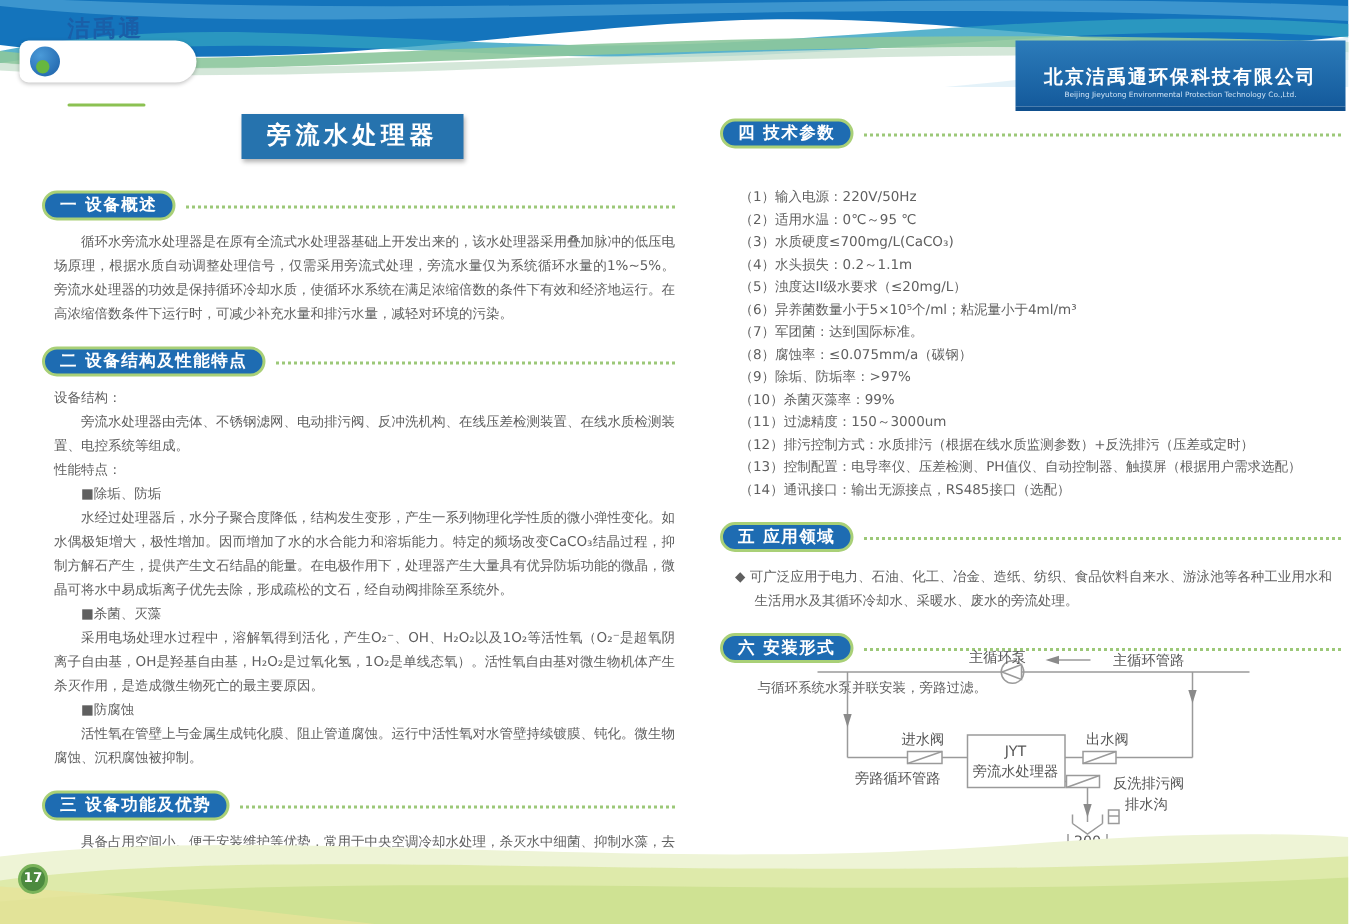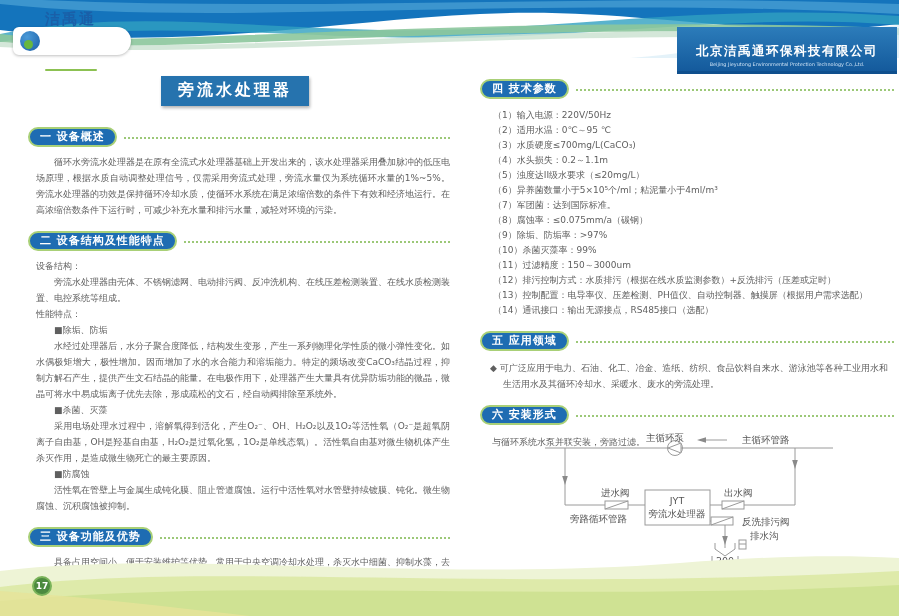--- a/index.html
+++ b/index.html
@@ -55,38 +55,38 @@
   }
   .dots{flex:1;border-top:2px dotted #9cc878;height:0;margin-top:1px;}
   
   .txt{font-size:9px;color:#5f5f5f;line-height:16px;text-align:justify;}
   .col-left .txt{margin:7px 0 0 8px;}
   .para{text-indent:2em;}
   .tlabel{margin-left:0;}
   .tbullet{margin-left:2em;}
   .mt{margin-top:13px;}
   
-  .tech-list{list-style:none;margin:9px 0 0 13px;padding:0;}
+  .tech-list{list-style:none;margin:26px 0 0 13px;padding:0;}
   .tech-list li{font-size:9px;color:#5f5f5f;line-height:15px;white-space:nowrap;}
   
   .app-text{margin:9px 0 0 23px;text-indent:-13px;width:385px;}
   
-  .install-intro{margin:9px 0 0 12px;text-align:left;}
+  .install-intro{margin:9px 0 0 25px;text-align:left;}
   .diagram{position:absolute;left:506px;top:432px;}
   .diagram text{font-size:9.5px;fill:#555;}
   .dline{stroke:#9a9a9a;stroke-width:1;fill:none;}
   .dfill{fill:#8a8a8a;stroke:none;}
   
   .footer-band{position:absolute;left:0;bottom:0;width:899px;height:75px;}
   .pagenum{
     position:absolute;width:16px;height:16px;border-radius:50%;background:#4c8a3f;
     border:2px solid #7ab35a;color:#fff;font-size:9px;font-weight:bold;
     display:flex;align-items:center;justify-content:center;z-index:6;
   }
-  .pagenum-17{left:32px;top:576px;}
+  .pagenum-17{left:12px;top:576px;}
   .pagenum-18{left:852px;top:576px;margin-left:48px;}
 </style>
 </head>
 <body>
 
 <svg class="top-band" viewBox="0 0 899 66" preserveAspectRatio="none">
   <path d="M0,0 H899 V24 C760,42 640,6 480,14 C330,21 180,52 0,30 Z" fill="#1474bc"></path>
   <path d="M0,4 C220,28 520,-6 899,14 L899,4 C600,-8 300,14 0,-2 Z" fill="#5db0dd" opacity="0.55"></path>
   <path d="M899,16 C700,2 540,34 380,30 C240,27 120,10 0,34 L0,42 C140,20 260,36 420,38 C580,40 740,12 899,25 Z" fill="#2fa0c0" opacity="0.8"></path>
   <path d="M0,34 C160,52 420,12 899,28 L899,35 C430,20 170,58 0,42 Z" fill="#8cc79c" opacity="0.9"></path>

